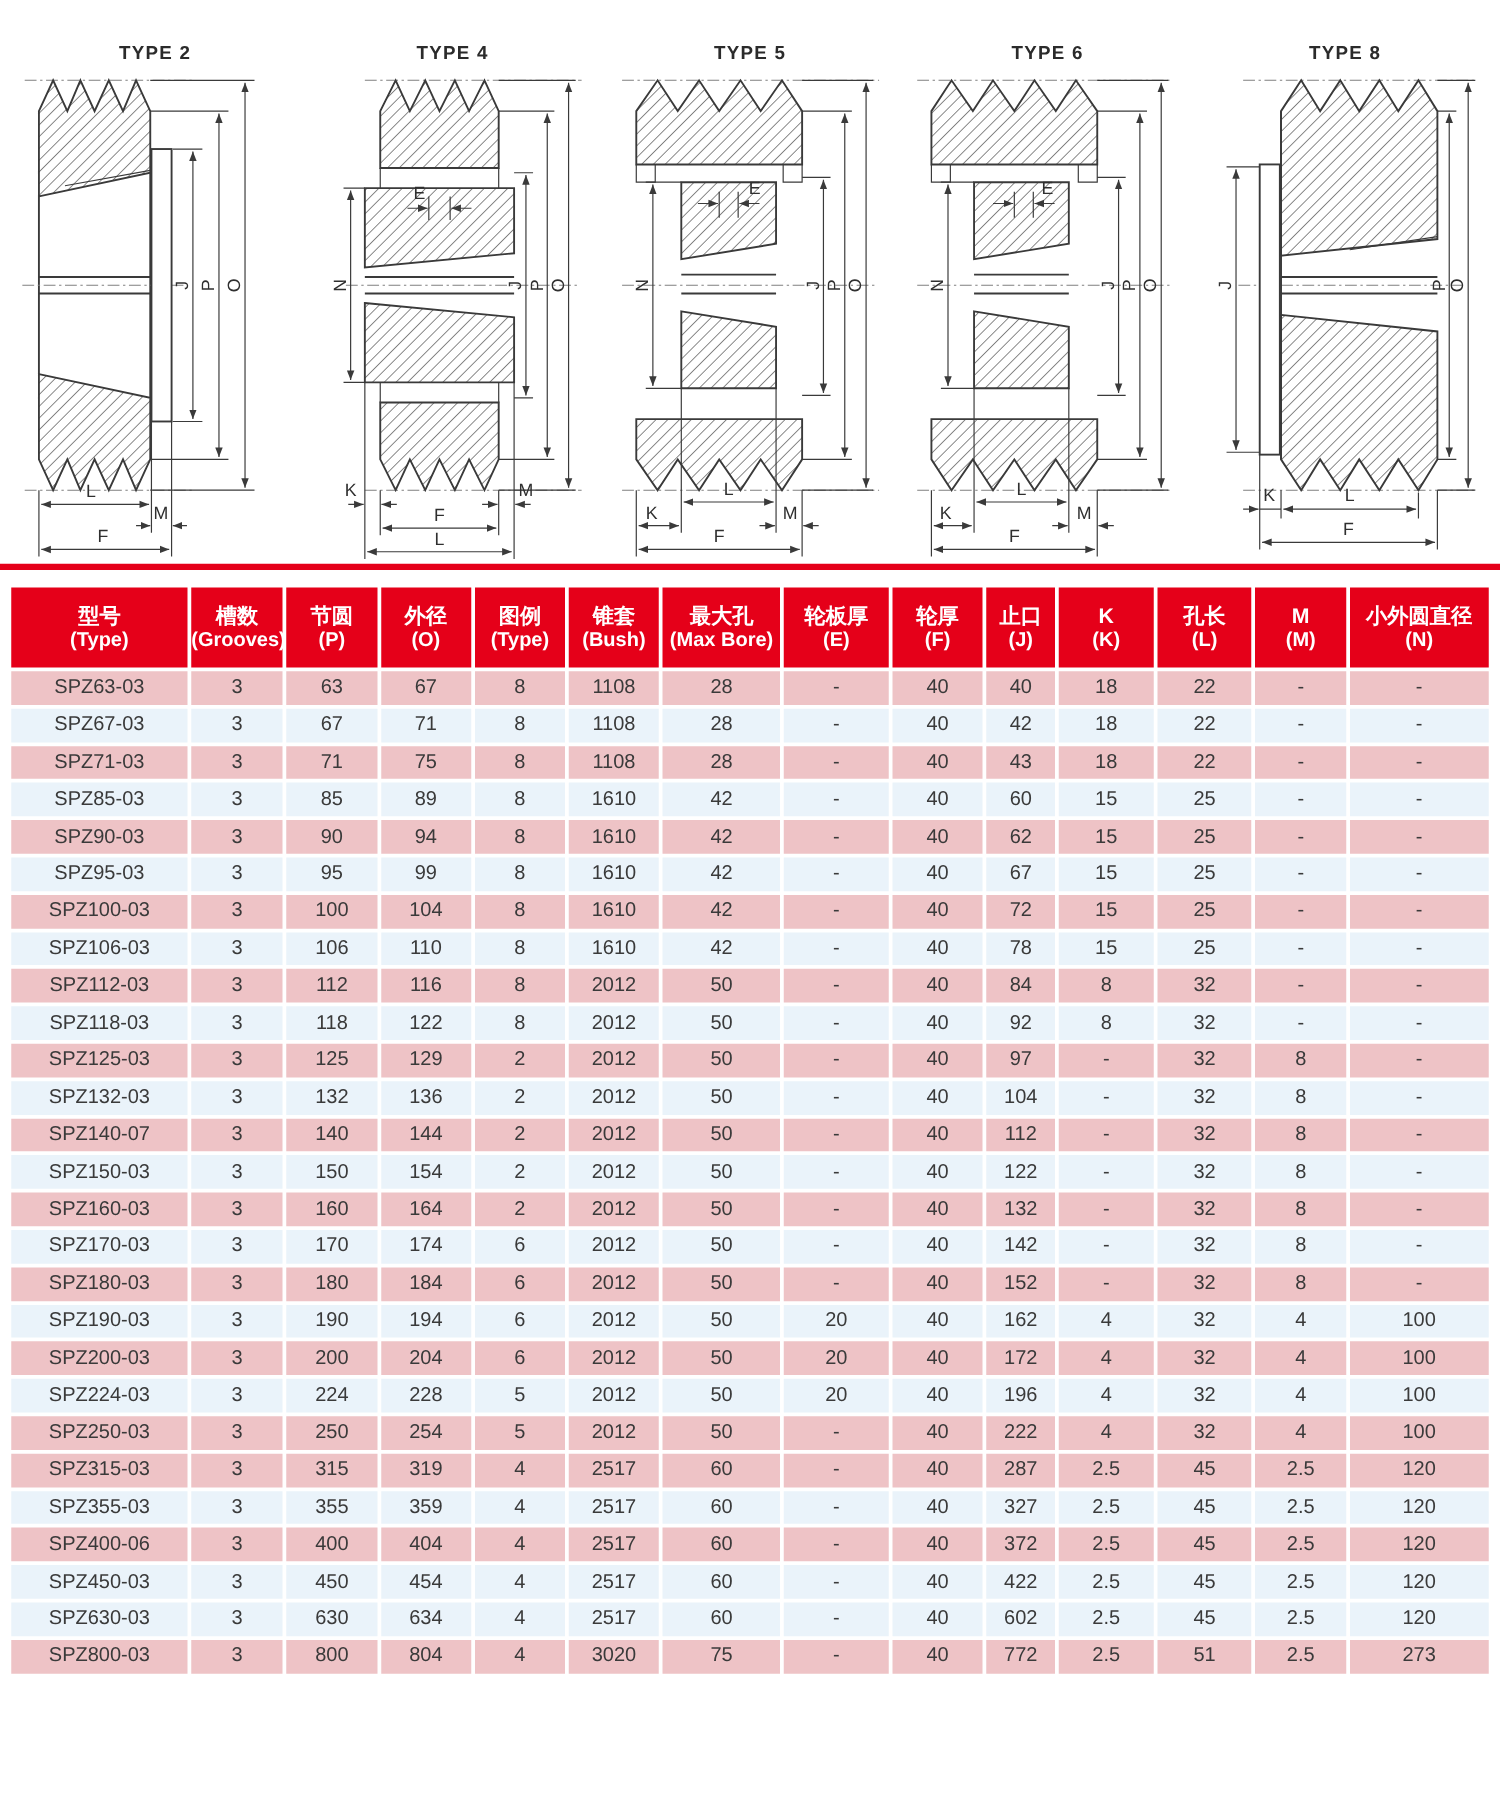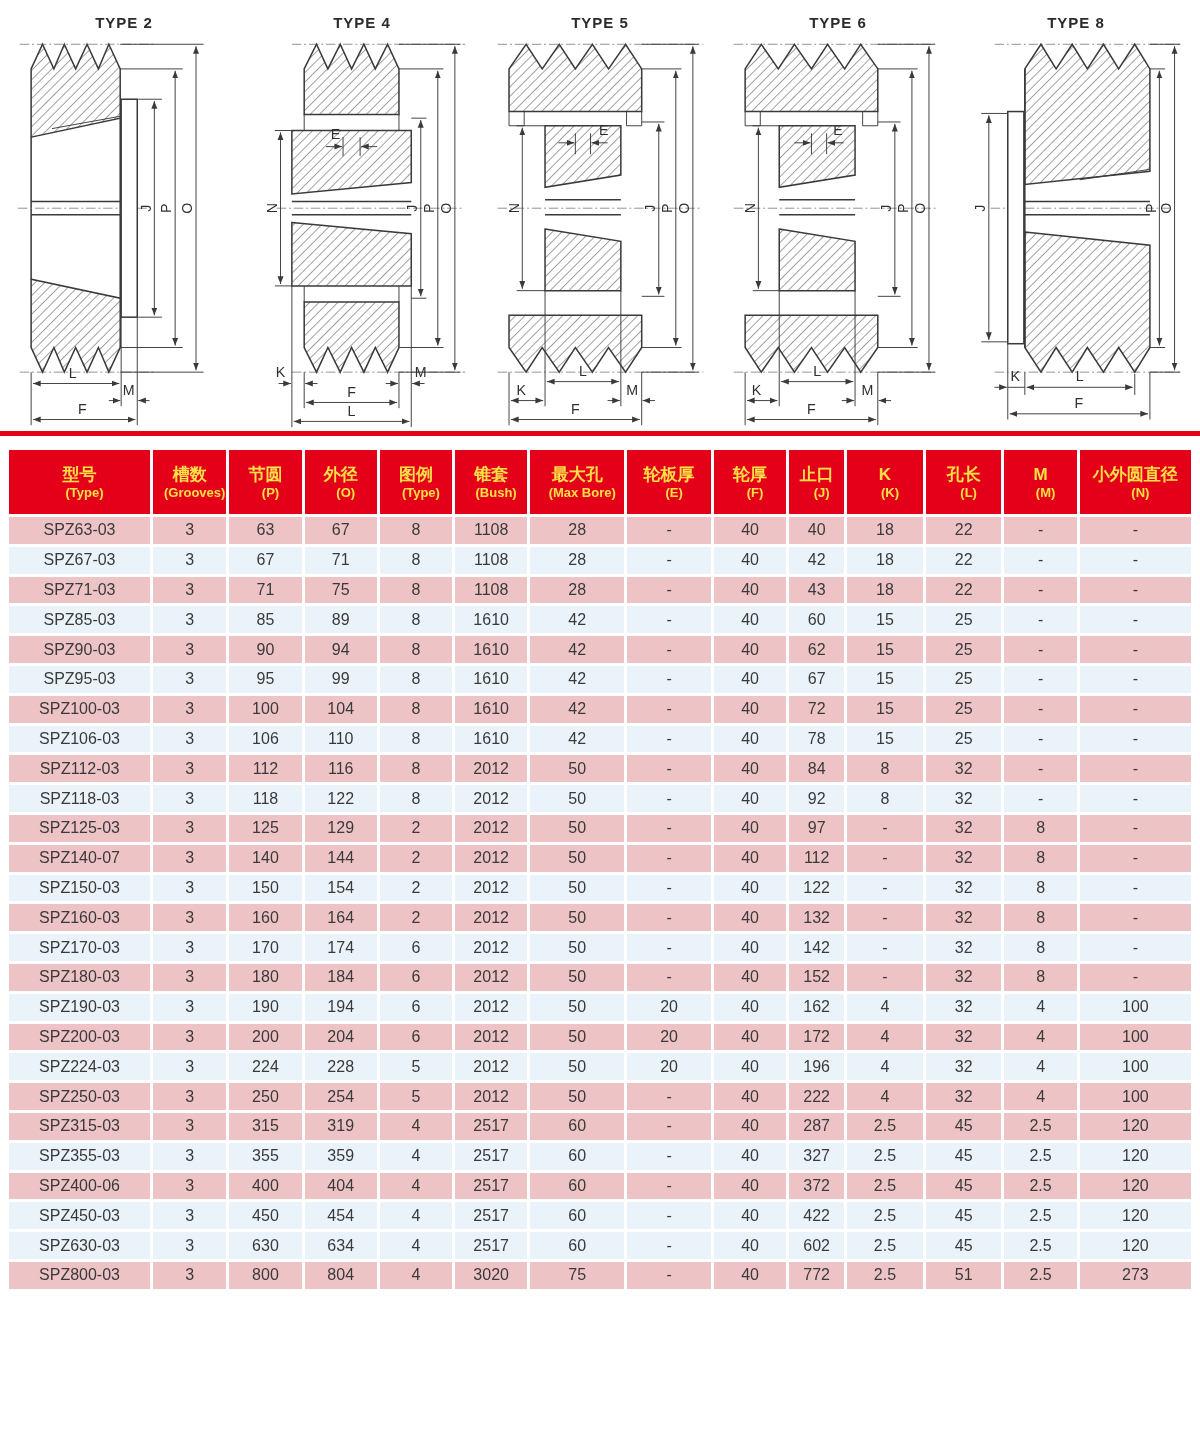--- a/index.html
+++ b/index.html
@@ -3,39 +3,39 @@
 <meta charset="utf-8">
 <style>
   :root{
     --red:#e50019; --pink:#eec3c6; --blue:#eaf3fa; --ink:#3a3a3a;
   }
   html,body{margin:0;padding:0;background:#fff;}
   body{width:1200px;height:1449px;overflow:hidden;font-family:"Liberation Sans",sans-serif;}
   .page{width:1200px;height:1449px;background:#fff;}
 
   
-  .diagrams{display:flex;justify-content:space-between;padding:6px 6px 0 6px;height:424px;}
+  .diagrams{display:flex;justify-content:space-between;padding:6px 6px 0 6px;height:424px;margin-top:20px;}
   .dwg{width:236px;display:flex;flex-direction:column;align-items:center;}
   .dwg-title{font-size:15px;font-weight:bold;color:#2b2b2b;letter-spacing:1px;margin:8px 0 0 0;text-align:center;}
   .dwg svg{width:230px;height:398px;}
   .ol{fill:none;stroke:#3a3a3a;stroke-width:1.6;}
   .olw{fill:#ffffff;stroke:#3a3a3a;stroke-width:1.6;}
   .hz{fill:url(#h);stroke:#3a3a3a;stroke-width:1.6;}
   .thin{stroke:#3a3a3a;stroke-width:1;fill:none;}
   .cl{stroke:#808080;stroke-width:0.9;stroke-dasharray:10 3 2 3;fill:none;}
   text.dl{font-size:15px;fill:#2f2f2f;font-family:"Liberation Sans",sans-serif;}
 
   
   .red-divider{height:5px;background:var(--red);margin:1px 0 11px 0;}
 
   
   table.spec{width:1188px;margin:0 6px;border-collapse:separate;border-spacing:3px;table-layout:fixed;}
-  table.spec thead th{background:var(--red);color:#fde047;height:62px;padding:1px 0;vertical-align:middle;}
+  table.spec thead th{background:var(--red);color:#ffffff;height:62px;padding:1px 0;vertical-align:middle;}
   table.spec thead th .zh{font-size:17px;font-weight:bold;line-height:1.25;}
-  table.spec thead th .en{font-size:13px;font-weight:bold;line-height:1.2;padding-left:10px;}
+  table.spec thead th .en{font-size:16px;font-weight:bold;line-height:1.2;}
   table.spec td{text-align:center;font-size:16px;color:var(--ink);height:26.8px;padding:0;line-height:1;}
   tr.row-pink td{background:var(--pink);}
   tr.row-blue td{background:var(--blue);}
 </style>
 </head>
 <body>
 
 <div class="page">
 
   <svg width="0" height="0" style="position:absolute">
@@ -558,20 +558,36 @@
           <td>2012</td>
           <td>50</td>
           <td>-</td>
           <td>40</td>
           <td>97</td>
           <td>-</td>
           <td>32</td>
           <td>8</td>
           <td>-</td>
         </tr>
+        <tr class="row-blue">
+          <td>SPZ132-03</td>
+          <td>3</td>
+          <td>132</td>
+          <td>136</td>
+          <td>2</td>
+          <td>2012</td>
+          <td>50</td>
+          <td>-</td>
+          <td>40</td>
+          <td>104</td>
+          <td>-</td>
+          <td>32</td>
+          <td>8</td>
+          <td>-</td>
+        </tr>
         <tr class="row-pink">
           <td>SPZ140-07</td>
           <td>3</td>
           <td>140</td>
           <td>144</td>
           <td>2</td>
           <td>2012</td>
           <td>50</td>
           <td>-</td>
           <td>40</td>

